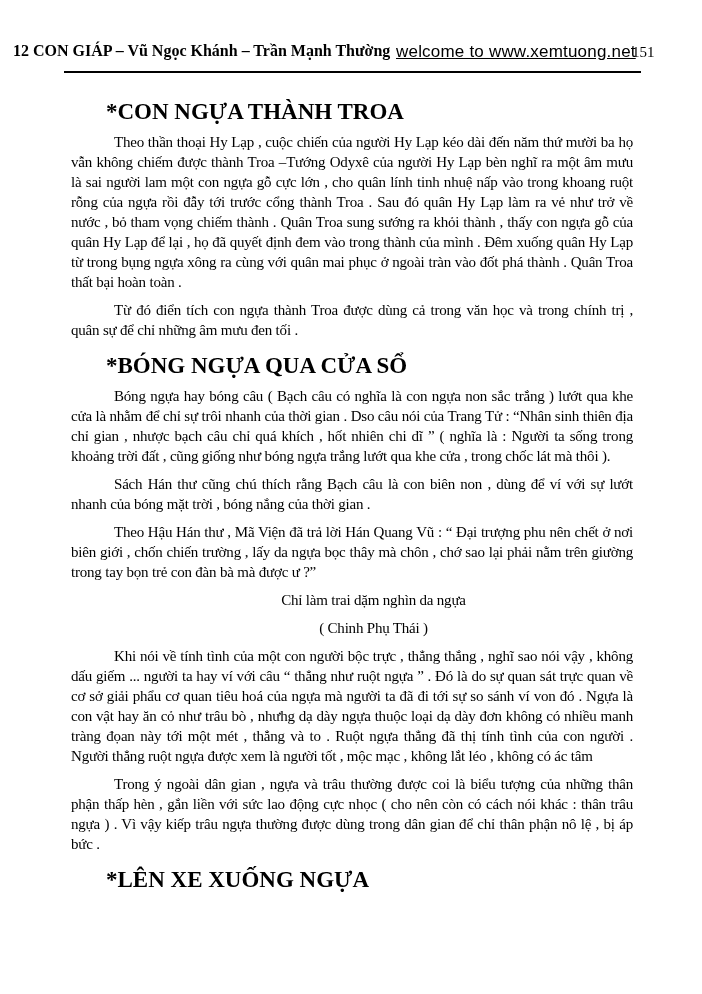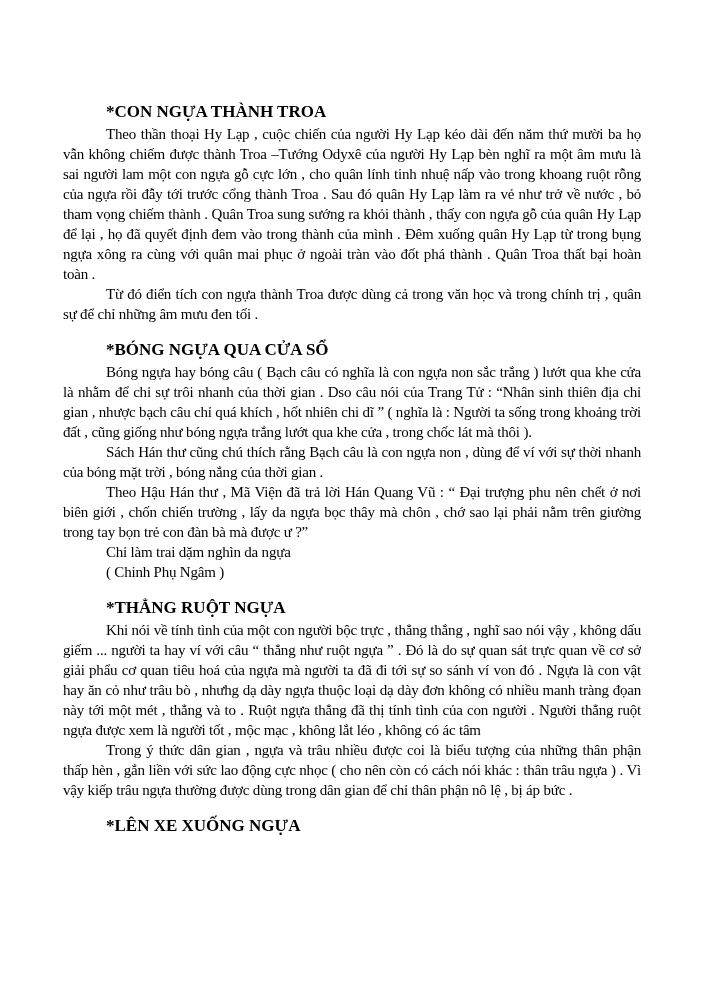--- a/index.html
+++ b/index.html
@@ -66,70 +66,75 @@
     top: 72px;
     width: 578px;
     height: 922px;
     padding-top: 14px;
     box-sizing: border-box;
     overflow: hidden;
   }
   .section-heading {
     margin: 14px 0 0 0;
     padding-left: 43px;
-    font-size: 17px;
+    font-size: 23px;
     font-weight: bold;
     line-height: 24px;
     font-family: "Liberation Serif", serif;
   }
   .para {
-    margin: 0;
+    margin: 8px;
     font-size: 15px;
     line-height: 20px;
     letter-spacing: -0.2px;
     text-align: justify;
     text-indent: 43px;
   }
   .verse {
-    text-align: left;
+    text-align: center;
   }
 </style>
 </head>
 <body>
 
 <div class="page">
 
+  <div class="header">
+    <span class="book-title">12 CON GIÁP – Vũ Ngọc Khánh – Trần Mạnh Thường</span>
+    <span class="site-link">welcome to www.xemtuong.net</span>
+    <span class="page-number">151</span>
+    <div class="header-rule"></div>
+  </div>
 
   <div class="content">
 
     <section>
       <h2 class="section-heading">*CON NGỰA THÀNH TROA</h2>
       <p class="para">Theo thần thoại Hy Lạp , cuộc chiến của người Hy Lạp kéo dài đến năm thứ mười ba họ vẫn không chiếm được thành Troa –Tướng Odyxê của người Hy Lạp bèn nghĩ ra một âm mưu là sai người lam một con ngựa gỗ cực lớn , cho quân lính tinh nhuệ nấp vào trong khoang ruột rỗng của ngựa rồi đẫy tới trước cổng thành Troa . Sau đó quân Hy Lạp làm ra vẻ như trở về nước , bỏ tham vọng chiếm thành . Quân Troa sung sướng ra khỏi thành , thấy con ngựa gỗ của quân Hy Lạp để lại , họ đã quyết định đem vào trong thành của mình . Đêm xuống quân Hy Lạp từ trong bụng ngựa xông ra cùng với quân mai phục ở ngoài tràn vào đốt phá thành . Quân Troa thất bại hoàn toàn .</p>
       <p class="para">Từ đó điển tích con ngựa thành Troa được dùng cả trong văn học và trong chính trị , quân sự để chỉ những âm mưu đen tối .</p>
     </section>
 
     <section>
       <h2 class="section-heading">*BÓNG NGỰA QUA CỬA SỔ</h2>
       <p class="para">Bóng ngựa hay bóng câu ( Bạch câu có nghĩa là con ngựa non sắc trắng ) lướt qua khe cửa là nhằm để chỉ sự trôi nhanh của thời gian . Dso câu nói của Trang Tử : “Nhân sinh thiên địa chỉ gian , nhược bạch câu chỉ quá khích , hốt nhiên chi dĩ ” ( nghĩa là : Người ta sống trong khoảng trời đất , cũng giống như bóng ngựa trắng lướt qua khe cửa , trong chốc lát mà thôi ).</p>
-      <p class="para">Sách Hán thư cũng chú thích rằng Bạch câu là con ngựa non , dùng để ví với sự thời nhanh của bóng mặt trời , bóng nắng của thời gian .</p>
+      <p class="para">Sách Hán thư cũng chú thích rằng Bạch câu là con biên non , dùng để ví với sự lướt nhanh của bóng mặt trời , bóng nắng của thời gian .</p>
     </section>
 
     <section>
       <p class="para">Theo Hậu Hán thư , Mã Viện đã trả lời Hán Quang Vũ : “ Đại trượng phu nên chết ở nơi biên giới , chốn chiến trường , lấy da ngựa bọc thây mà chôn , chớ sao lại phải nằm trên giường trong tay bọn trẻ con đàn bà mà được ư ?”</p>
       <p class="para verse">Chỉ làm trai dặm nghìn da ngựa</p>
-      <p class="para verse">( Chinh Phụ Ngâm )</p>
+      <p class="para verse">( Chinh Phụ Thái )</p>
     </section>
 
     <section>
-      <h2 class="section-heading">*THẲNG RUỘT NGỰA</h2>
       <p class="para">Khi nói về tính tình của một con người bộc trực , thẳng thắng , nghĩ sao nói vậy , không dấu giếm ... người ta hay ví với câu “ thẳng như ruột ngựa ” . Đó là do sự quan sát trực quan về cơ sở giải phẩu cơ quan tiêu hoá của ngựa mà người ta đã đi tới sự so sánh ví von đó . Ngựa là con vật hay ăn cỏ như trâu bò , nhưhg dạ dày ngựa thuộc loại dạ dày đơn không có nhiều manh tràng đọan này tới một mét , thẳng và to . Ruột ngựa thẳng đã thị tính tình của con người . Người thẳng ruột ngựa được xem là người tốt , mộc mạc , không lắt léo , không có ác tâm</p>
     </section>
 
     <section>
-      <p class="para">Trong ý thức dân gian , ngựa và trâu nhiều được coi là biểu tượng của những thân phận thấp hèn , gắn liền với sức lao động cực nhọc ( cho nên còn có cách nói khác : thân trâu ngựa ) . Vì vậy kiếp trâu ngựa thường được dùng trong dân gian để chỉ thân phận nô lệ , bị áp bức .</p>
+      <p class="para">Trong ý ngoài dân gian , ngựa và trâu thường được coi là biểu tượng của những thân phận thấp hèn , gắn liền với sức lao động cực nhọc ( cho nên còn có cách nói khác : thân trâu ngựa ) . Vì vậy kiếp trâu ngựa thường được dùng trong dân gian để chỉ thân phận nô lệ , bị áp bức .</p>
     </section>
 
     <section>
       <h2 class="section-heading">*LÊN XE XUỐNG NGỰA</h2>
     </section>
 
   </div>
 </div>
 
 </body></html>

